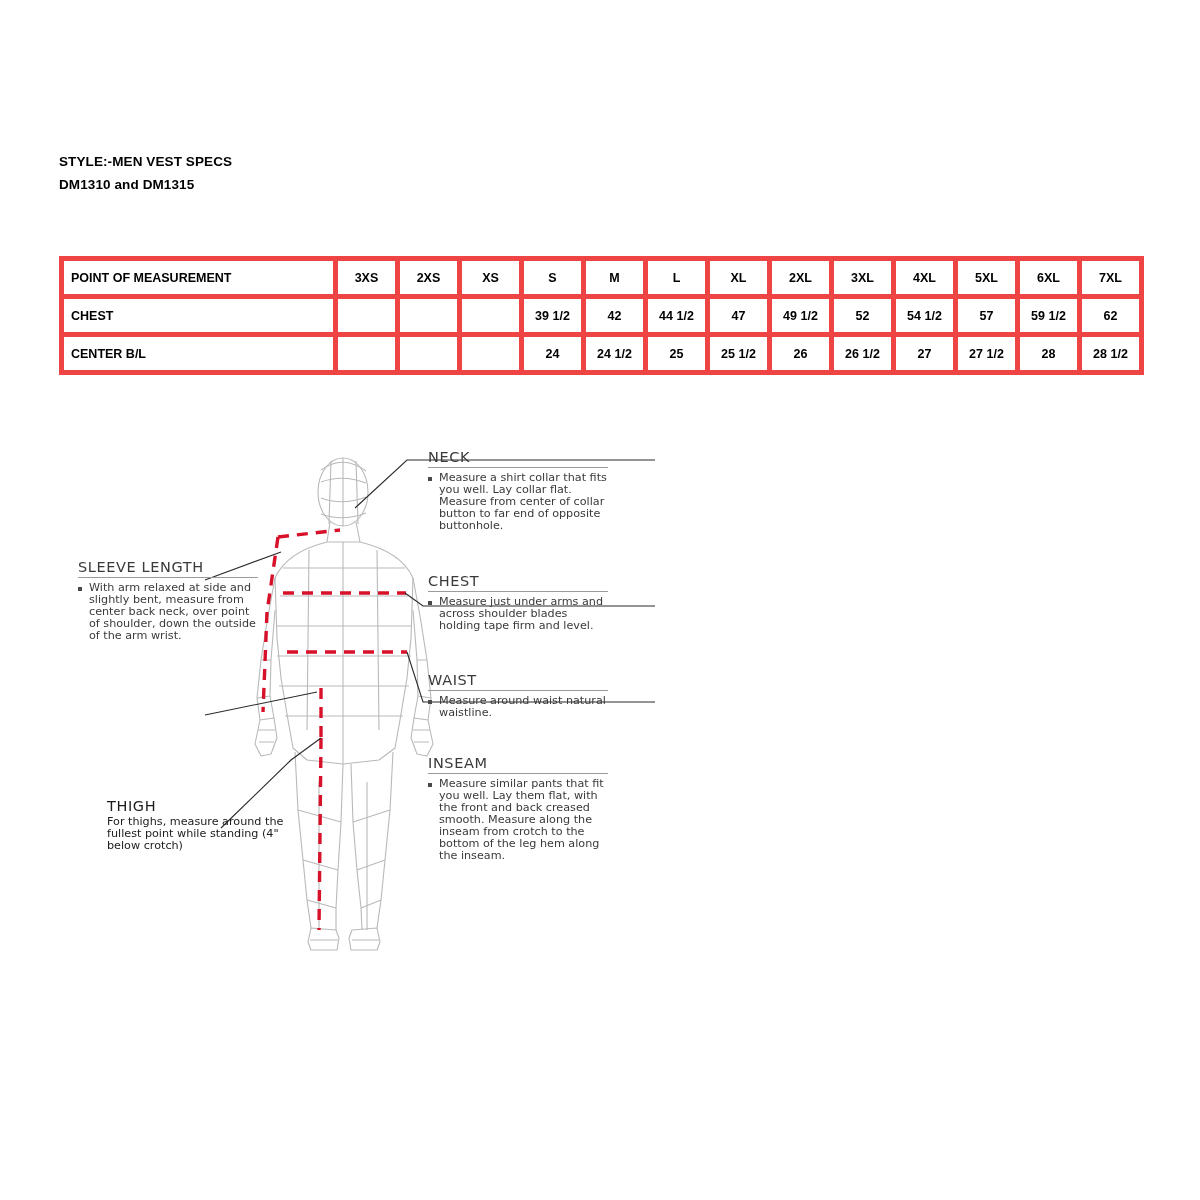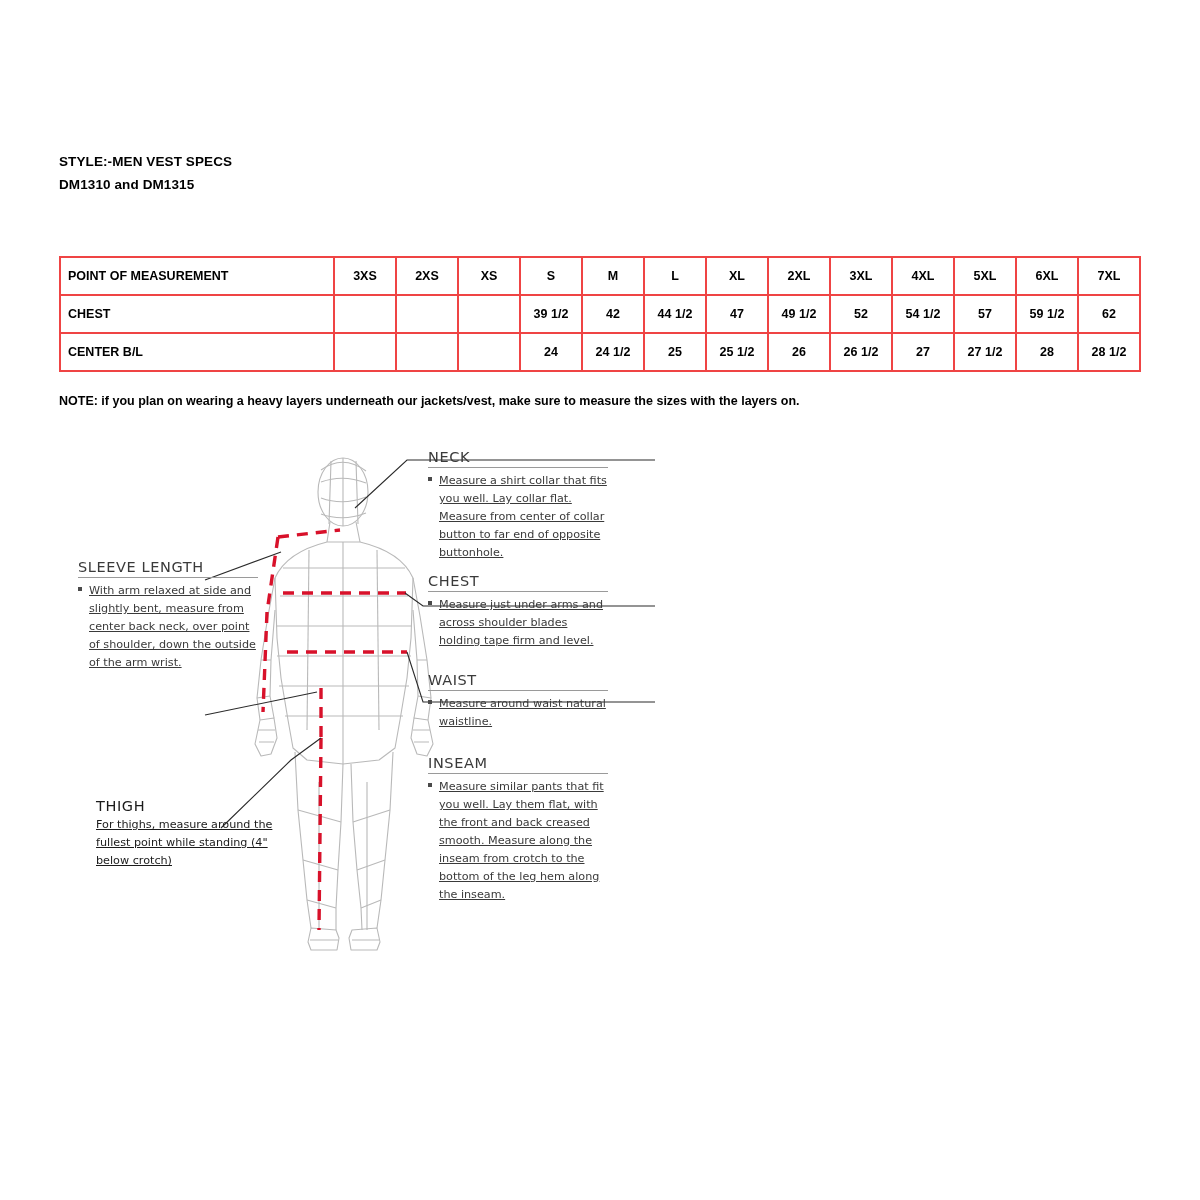--- a/index.html
+++ b/index.html
@@ -40,21 +40,21 @@
   .spec-table {
     position: absolute;
     left: 59px;
     top: 256px;
     width: 1082px;
     border-collapse: collapse;
     table-layout: fixed;
     font-size: 12.5px;
   }
   .spec-table td, .spec-table th {
-    border: 2px solid #ef4444;
+    border: 5px solid #ef4444;
     height: 38px;
     padding: 0 6px;
     font-weight: bold;
     text-align: center;
     vertical-align: middle;
     box-sizing: border-box;
   }
   .spec-table .rowhead {
     text-align: left;
     padding-left: 7px;
@@ -90,46 +90,45 @@
     color: #3a3a3a;
     padding-bottom: 2px;
   }
   .ann .rule {
     border-bottom: 1px solid #9a9a9a;
     margin-bottom: 4px;
   }
   .ann .body {
     font-family: "DejaVu Sans", sans-serif;
     font-size: 11.2px;
-    line-height: 18px;
+    line-height: 12px;
     color: #3a3a3a;
     position: relative;
     padding-left: 11px;
-    text-decoration: underline;
   }
   .ann .body.bulleted::before {
     content: "";
     position: absolute;
     left: 0;
     top: 5px;
     width: 4px;
     height: 4px;
     background: #4a4a4a;
   }
   .ann.plain .hdr { color: #1b1b1b; }
   .ann.plain .body { color: #1b1b1b; padding-left: 0; }
 
   
   #ann-neck    { left: 373px; top:  19px;  width: 180px; }
   #ann-chest   { left: 373px; top: 143px; width: 180px; }
   #ann-waist   { left: 373px; top: 242px; width: 180px; }
   #ann-inseam  { left: 373px; top: 325px; width: 180px; }
   #ann-sleeve  { left:  23px; top: 129px; width: 180px; }
   #ann-seat    { left:  23px; top: 260px; width: 180px; }
-  #ann-thigh   { left:  41px; top: 368px; width: 180px; }
+  #ann-thigh   { left:  52px; top: 368px; width: 180px; }
 </style>
 </head>
 <body>
 
 <div class="page">
 
   <div class="title-block">
     <div>STYLE:-MEN VEST SPECS</div>
     <div>DM1310 and DM1315</div>
   </div>
@@ -198,21 +197,20 @@
         <td>26</td>
         <td>26 1/2</td>
         <td>27</td>
         <td>27 1/2</td>
         <td>28</td>
         <td>28 1/2</td>
       </tr>
     </tbody>
   </table>
 
-  <div class="note">NOTE: if you plan on wearing a heavy layers underneath our jackets/vest, make sure to measure the sizes with the layers on.</div>
 
   <div class="diagram">
 
     <svg width="640" height="530" viewBox="0 0 640 530">
       <g stroke="#b9b9b9" stroke-width="1.1" fill="none" stroke-linejoin="round">
 
         <ellipse cx="288" cy="62" rx="25" ry="34"></ellipse>
         <path d="M266 40 Q288 24 311 41"></path>
         <path d="M266 52 Q288 44 311 53"></path>
         <path d="M266 68 Q288 76 311 67"></path>

